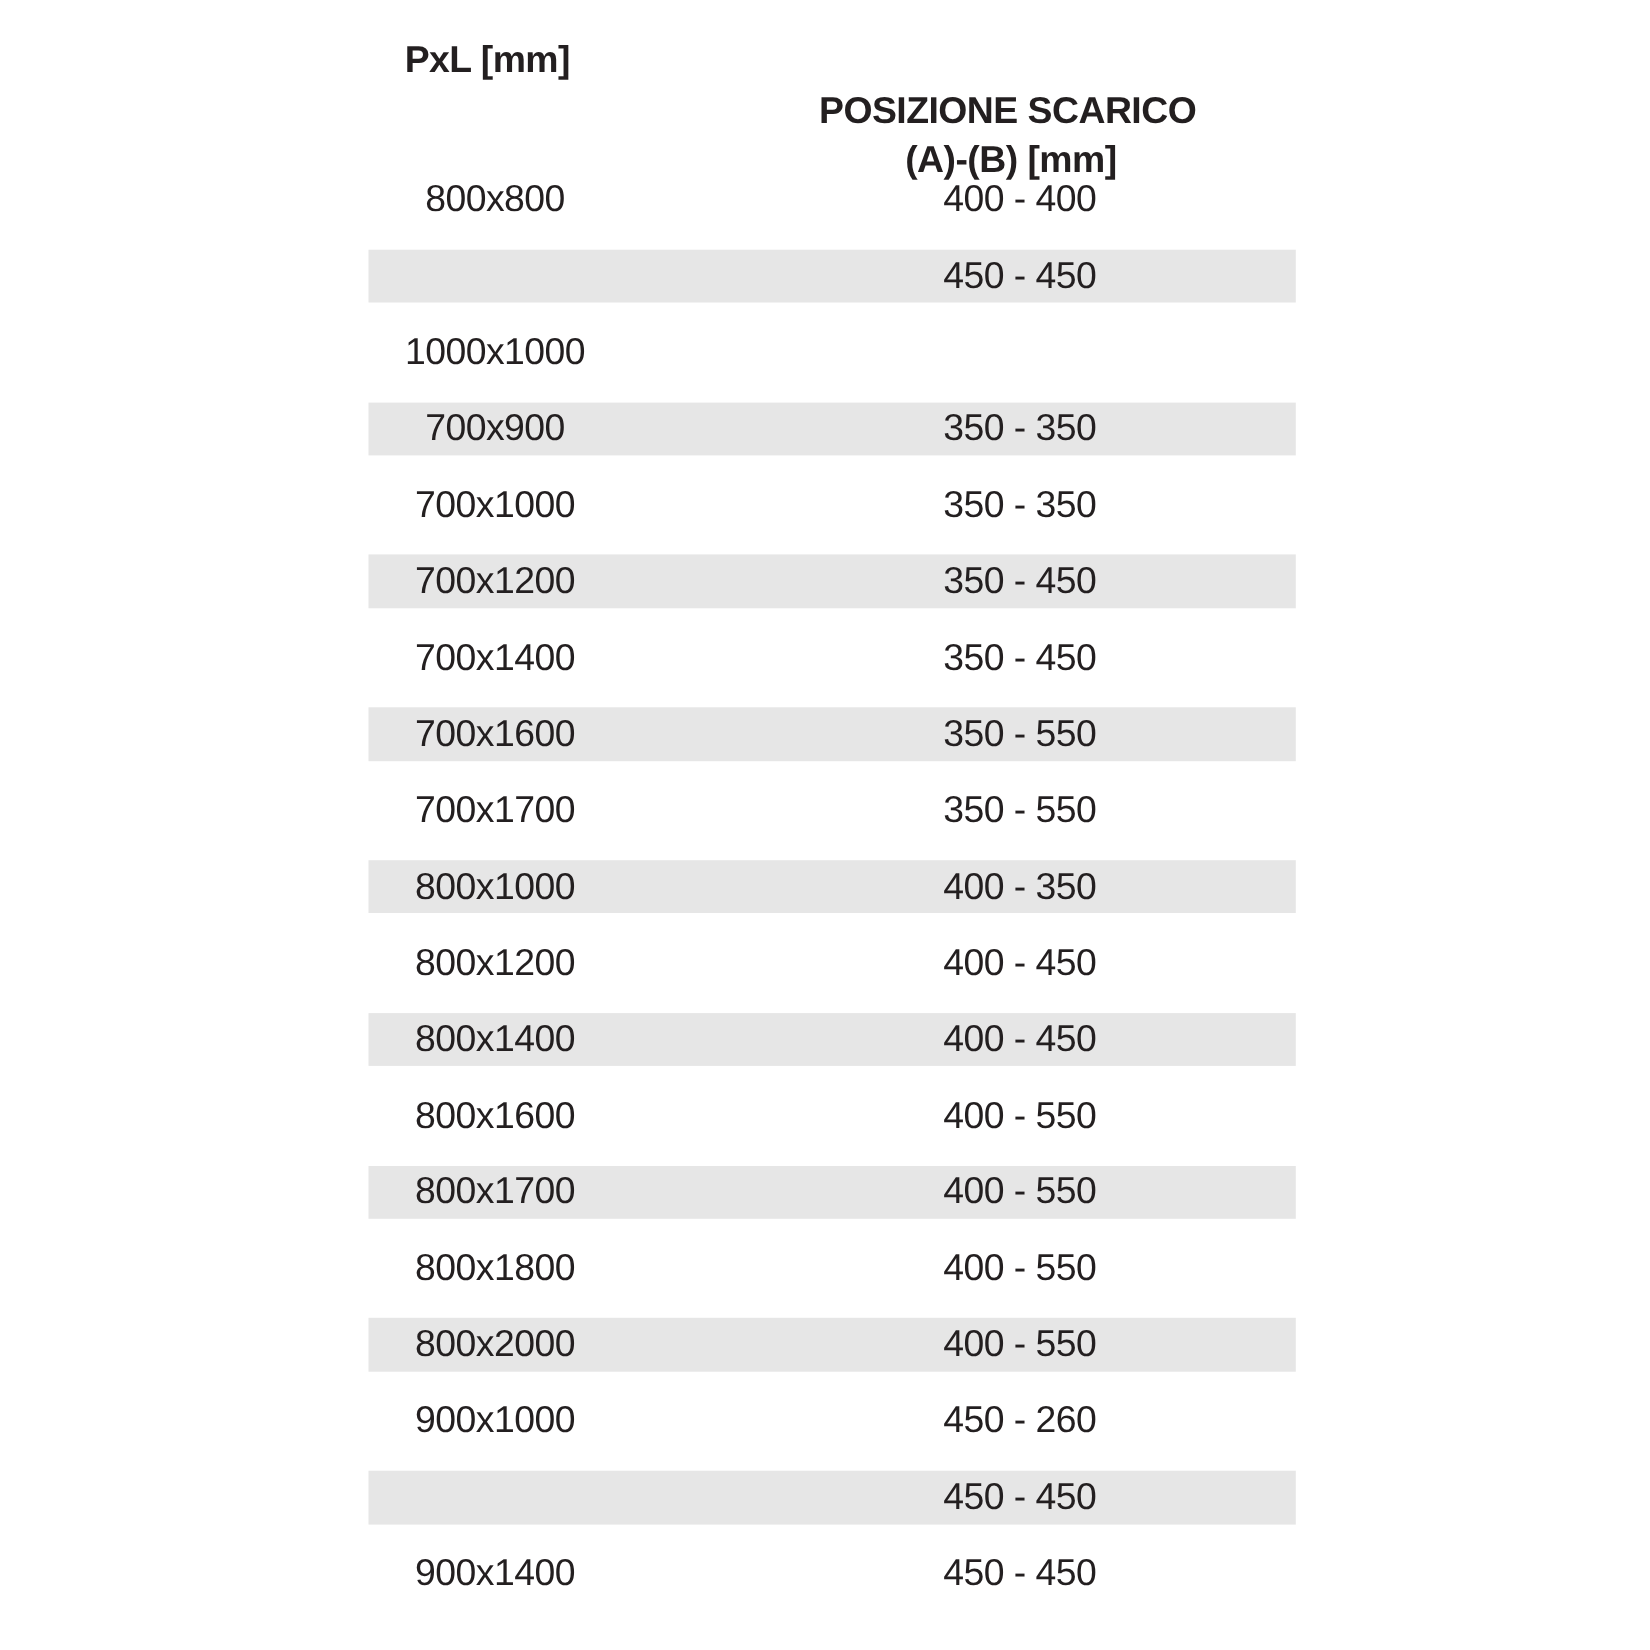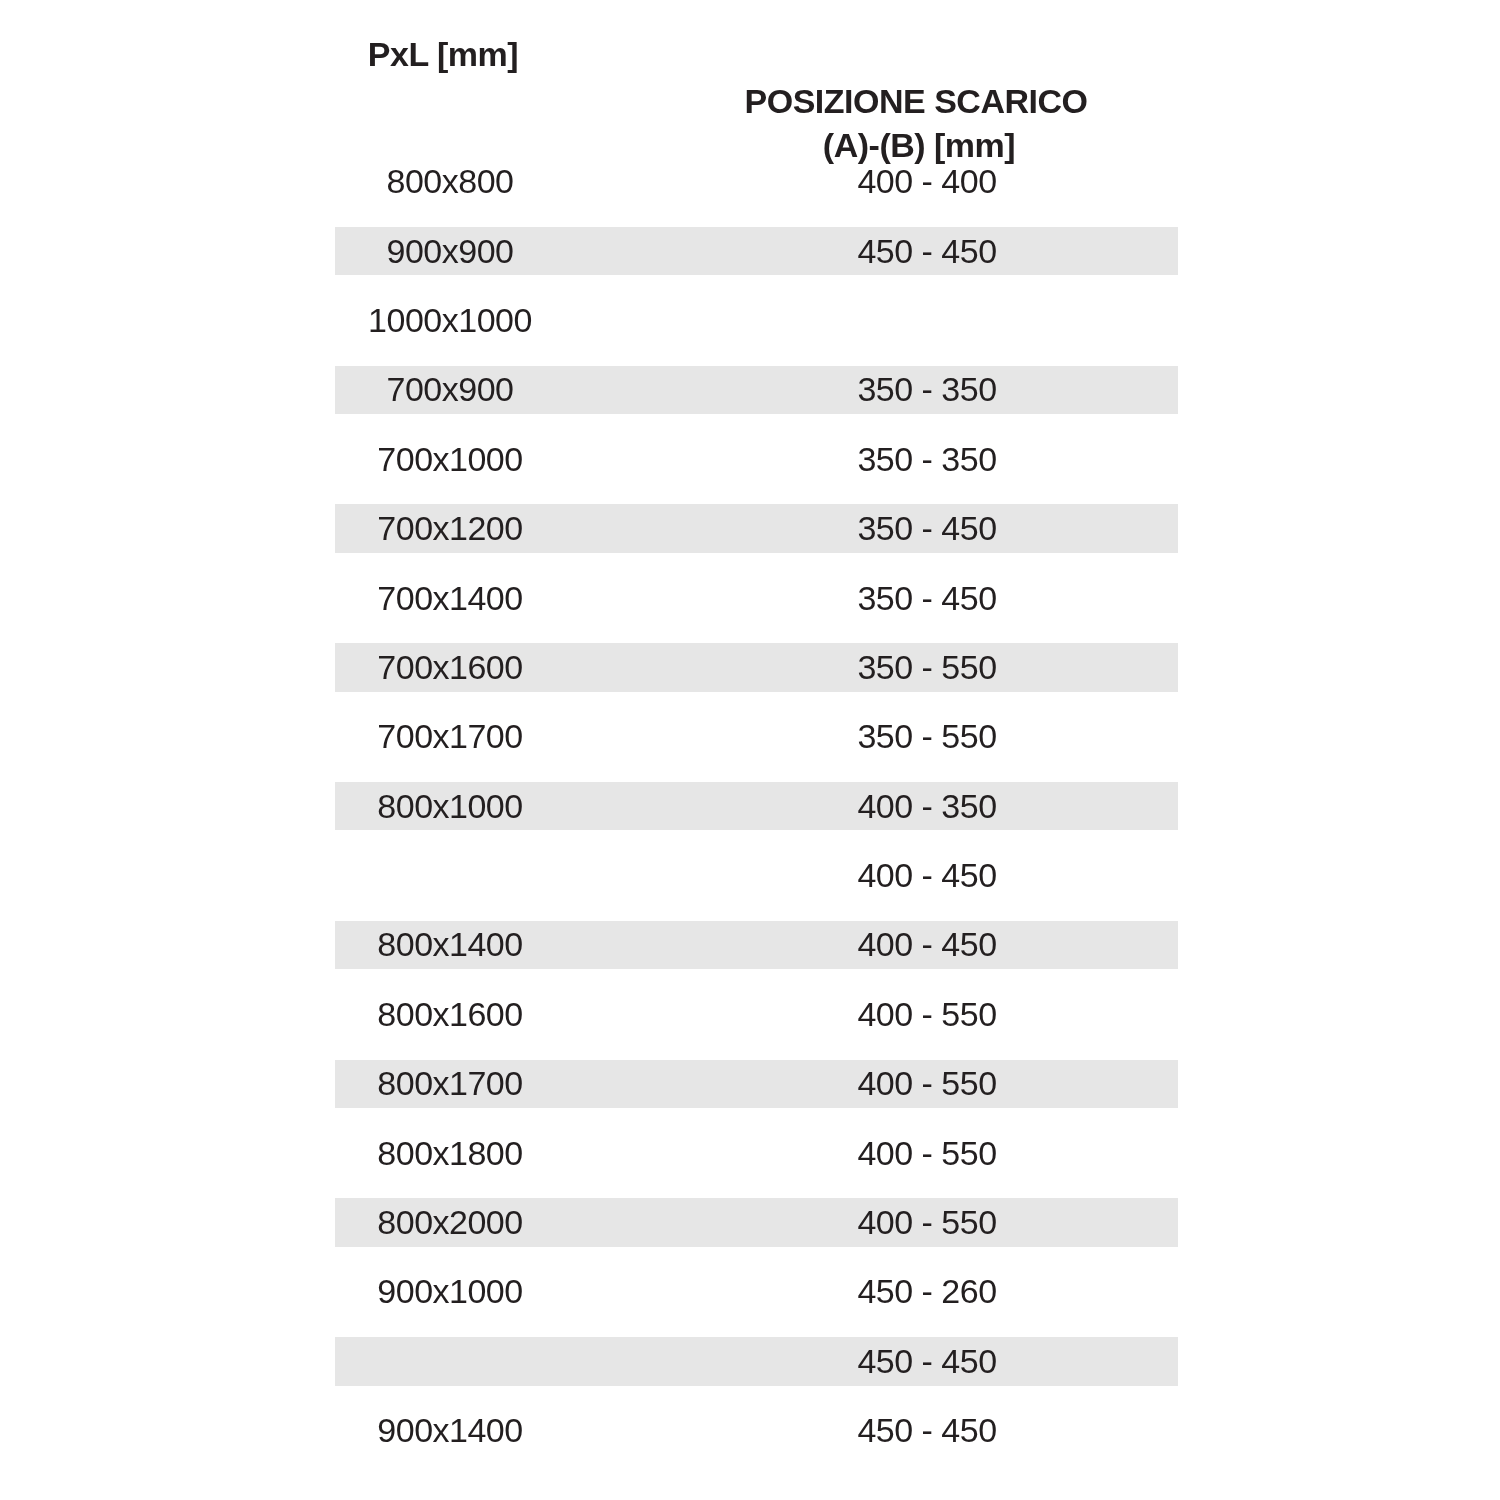--- a/index.html
+++ b/index.html
@@ -94,21 +94,20 @@
     <div class="line1">POSIZIONE SCARICO</div>
     <div class="line2">(A)-(B) [mm]</div>
   </div>
 
   <div class="table-body">
       <div class="row">
         <div class="cell size">800x800</div>
         <div class="cell pos">400 - 400</div>
       </div>
       <div class="row shaded">
-        <div class="cell size">900x900</div>
         <div class="cell pos">450 - 450</div>
       </div>
       <div class="row">
         <div class="cell size">1000x1000</div>
       </div>
       <div class="row shaded">
         <div class="cell size">700x900</div>
         <div class="cell pos">350 - 350</div>
       </div>
       <div class="row">
@@ -129,20 +128,21 @@
       </div>
       <div class="row">
         <div class="cell size">700x1700</div>
         <div class="cell pos">350 - 550</div>
       </div>
       <div class="row shaded">
         <div class="cell size">800x1000</div>
         <div class="cell pos">400 - 350</div>
       </div>
       <div class="row">
+        <div class="cell size">800x1200</div>
         <div class="cell pos">400 - 450</div>
       </div>
       <div class="row shaded">
         <div class="cell size">800x1400</div>
         <div class="cell pos">400 - 450</div>
       </div>
       <div class="row">
         <div class="cell size">800x1600</div>
         <div class="cell pos">400 - 550</div>
       </div>

